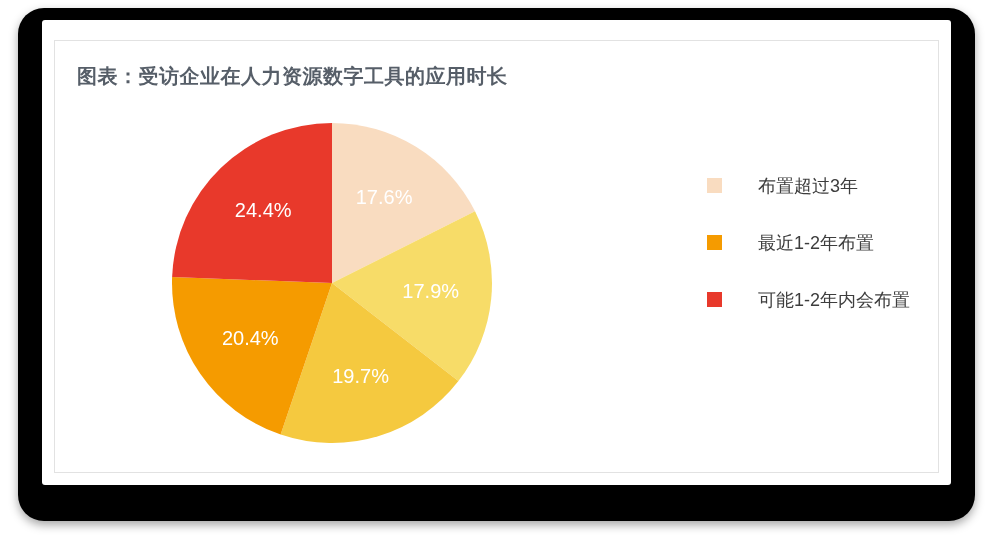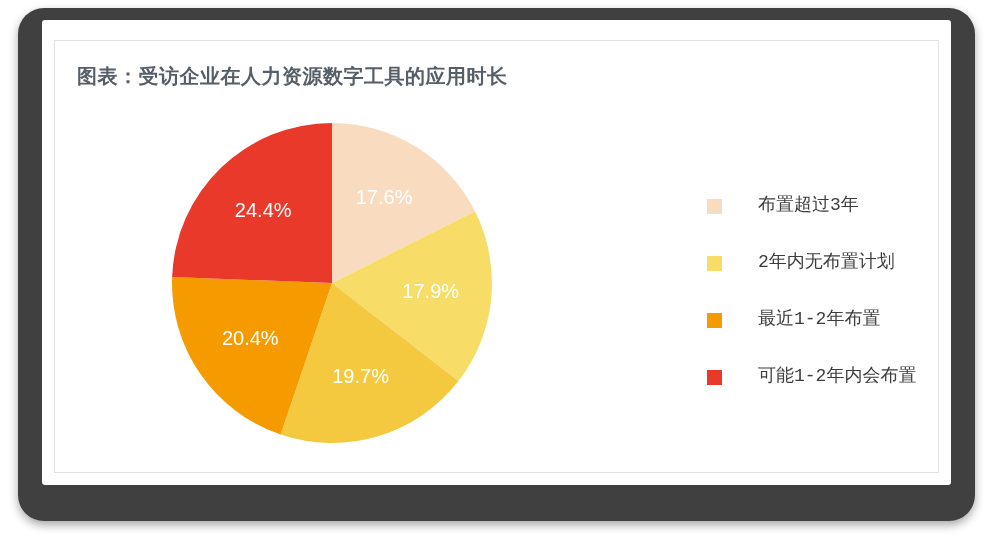--- a/index.html
+++ b/index.html
@@ -19,21 +19,21 @@
     background: #ffffff;
   }
 
   
   .device-frame {
     position: absolute;
     left: 18px;
     top: 8px;
     width: 957px;
     height: 513px;
-    background: #404040;
+    background: #000000;
     border-radius: 26px;
     box-shadow: 0 4px 10px rgba(0,0,0,0.35);
   }
 
   
   .screen-surface {
     position: absolute;
     left: 24px;
     top: 12px;
     right: 24px;
@@ -91,23 +91,22 @@
   
   .legend {
     position: absolute;
     left: 652px;
     top: 116px;
     width: 250px;
   }
 
   .legend-item {
     display: flex;
-    align-items: flex-end;
+    align-items: center;
     height: 57px;
-    font-family: Liberation Mono, monospace;
   }
 
   .legend-swatch {
     width: 15px;
     height: 15px;
     flex: 0 0 15px;
     margin-right: 36px;
   }
 
   .legend-label {
@@ -143,24 +142,20 @@
               <text class="slice-label" x="101.19" y="98.55">24.4%</text>
             </svg>
         </div>
 
         <div class="legend" id="legend">
             <div class="legend-item">
               <span class="legend-swatch" style="background: rgb(249, 220, 192);"></span>
               <span class="legend-label">布置超过3年</span>
             </div>
             <div class="legend-item">
-              <span class="legend-swatch" style="background: rgb(247, 220, 104);"></span>
-              <span class="legend-label">2年内无布置计划</span>
-            </div>
-            <div class="legend-item">
               <span class="legend-swatch" style="background: rgb(245, 155, 0);"></span>
               <span class="legend-label">最近1-2年布置</span>
             </div>
             <div class="legend-item">
               <span class="legend-swatch" style="background: rgb(232, 57, 43);"></span>
               <span class="legend-label">可能1-2年内会布置</span>
             </div>
           </div>
 
       </div>

